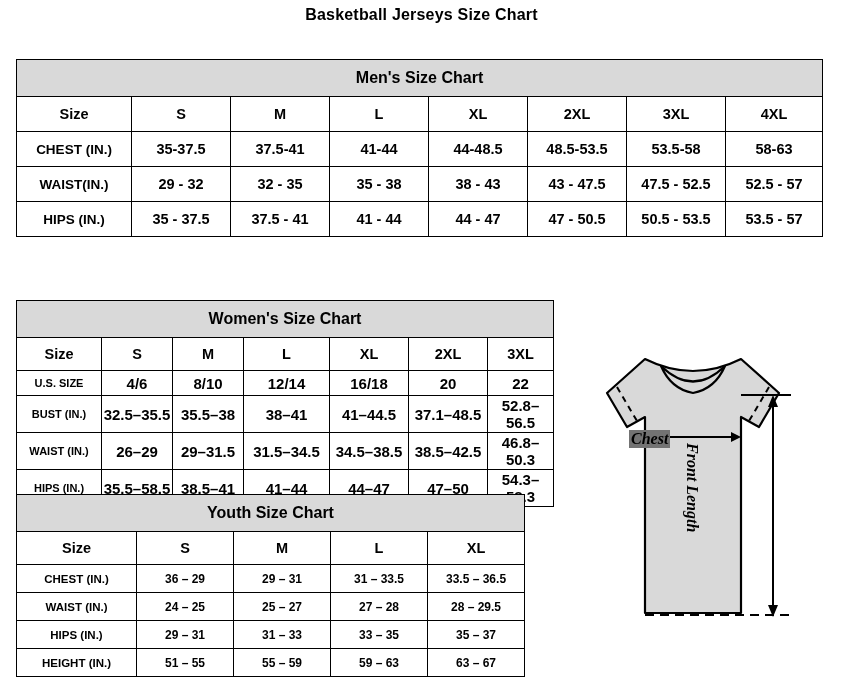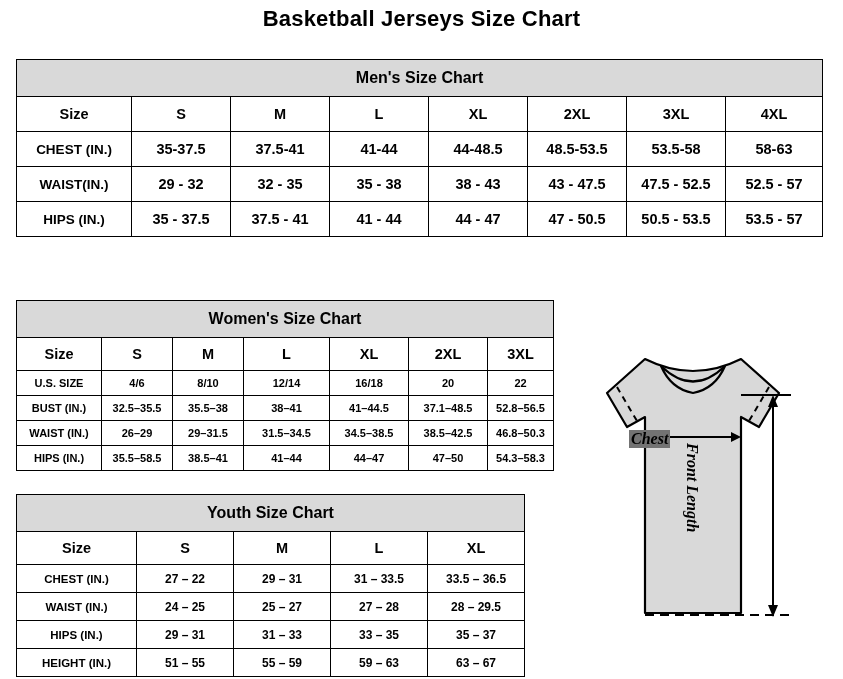--- a/index.html
+++ b/index.html
@@ -14,21 +14,21 @@
     font-family: "Liberation Sans", sans-serif;
     color: #000000;
     overflow: hidden;
   }
   #page-title {
     position: absolute;
     top: 6px;
     left: 0;
     width: 843px;
     text-align: center;
-    font-size: 22px;
+    font-size: 16px;
     font-weight: bold;
     letter-spacing: 0.2px;
   }
 
   table {
     border-collapse: collapse;
     table-layout: fixed;
   }
   table td, table th {
     border: 1px solid #000000;
@@ -78,21 +78,21 @@
   #women-table .tbl-caption {
     font-size: 16px;
     height: 34px;
   }
   #women-table .hdr-cell {
     height: 30px;
     font-size: 14.5px;
   }
   #women-table td {
     height: 22px;
-    font-size: 11px;
+    font-size: 15px;
   }
   #women-table .rowlabel {
     font-size: 11px;
   }
 
   
   #youth-table {
     position: absolute;
     left: 16px;
     top: 494px;
@@ -291,21 +291,21 @@
     </tr>
     <tr>
       <td class="hdr-cell">Size</td>
       <td class="hdr-cell">S</td>
       <td class="hdr-cell">M</td>
       <td class="hdr-cell">L</td>
       <td class="hdr-cell">XL</td>
     </tr>
     <tr>
       <td class="rowlabel">CHEST (IN.)</td>
-      <td>27 – 22</td>
+      <td>36 – 29</td>
       <td>29 – 31</td>
       <td>31 – 33.5</td>
       <td>33.5 – 36.5</td>
     </tr>
     <tr>
       <td class="rowlabel">WAIST (IN.)</td>
       <td>24 – 25</td>
       <td>25 – 27</td>
       <td>27 – 28</td>
       <td>28 – 29.5</td>

